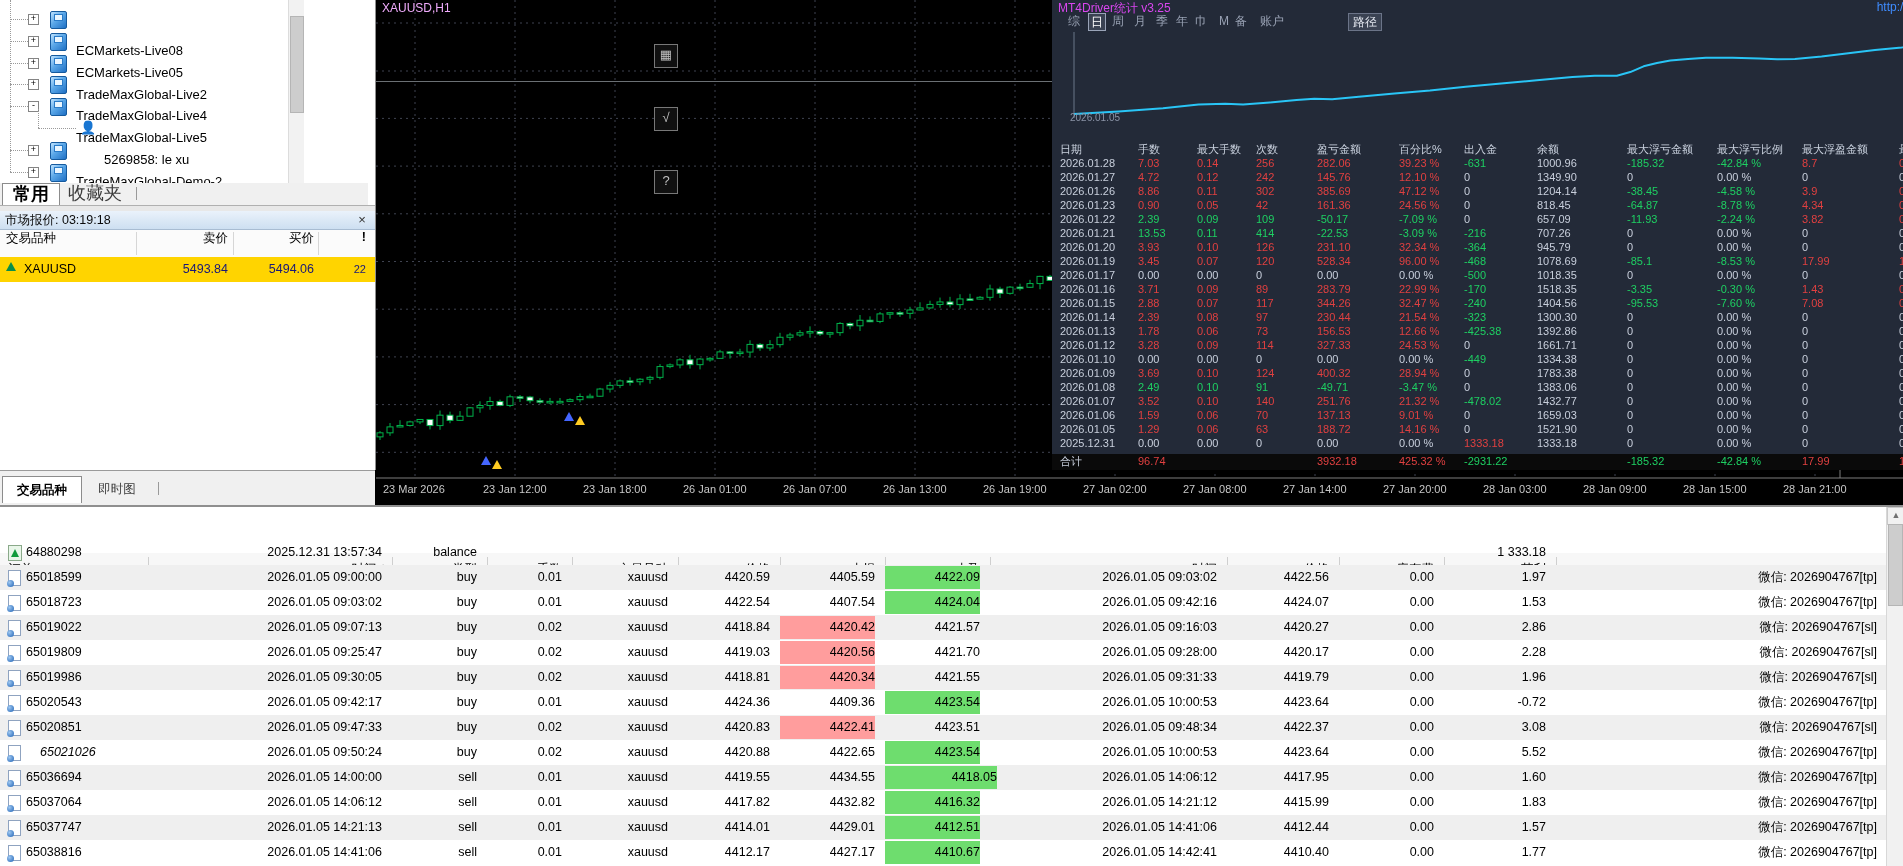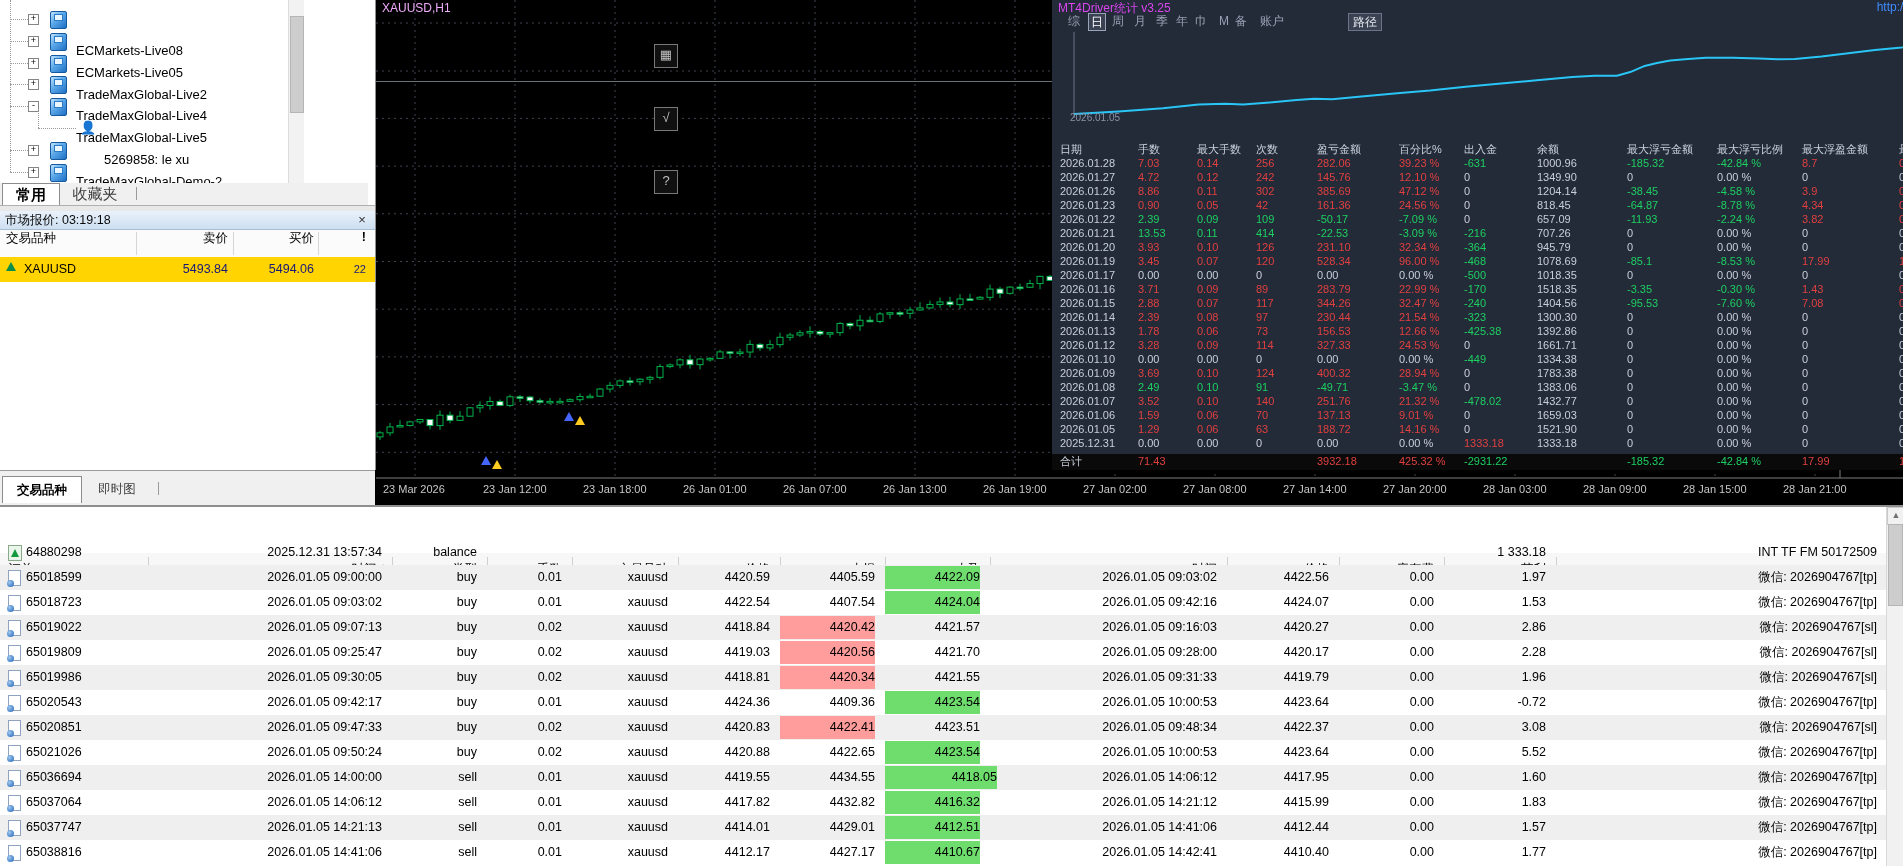--- a/index.html
+++ b/index.html
@@ -14,21 +14,21 @@
   .expander{position:absolute;width:9px;height:9px;background:#fff;border:1px solid #848484;top:6px;left:28px;
             font-size:9px;line-height:7px;text-align:center;color:#000;}
   .srv-icon{position:absolute;left:50px;top:3px;width:15px;height:16px;background:linear-gradient(135deg,#bfe3ff 0%,#5aa7e8 45%,#1e6fc4 100%);
             border:1px solid #155a9e;border-radius:2px;}
   .srv-icon:after{content:"";position:absolute;left:3px;top:2px;width:7px;height:5px;background:#eaf6ff;border:1px solid #2a7bc8;}
   .acct-icon{position:absolute;left:80px;top:3px;width:15px;height:16px;font-size:13px;line-height:16px;color:#c9a227;}
   .tree-label{position:absolute;left:76px;top:0;margin-top:32px;}
   .tree-label.child{left:104px;}
   #tree-scrollbar{position:absolute;left:288px;top:0;width:15px;height:183px;background:#f2f2f2;border-left:1px solid #dcdcdc;}
   #tree-thumb{position:absolute;left:1px;top:16px;width:12px;height:95px;background:#cdcdcd;border:1px solid #b5b5b5;}
-  #nav-tabs{position:absolute;left:0;top:183px;width:368px;height:22px;background:#f0f0f0;border-bottom:1px solid #b5b5b5;font-size:15px;}
+  #nav-tabs{position:absolute;left:0;top:183px;width:368px;height:22px;background:#f0f0f0;border-bottom:1px solid #b5b5b5;font-size:18px;}
   .tab{position:absolute;top:0;height:21px;line-height:21px;text-align:center;color:#3c3c3c;}
   .tab.active{background:#fff;border:1px solid #8c8c8c;border-bottom:none;color:#000;font-weight:bold;}
   #nav-tab-1{left:2px;width:56px;}
   #nav-tab-2{left:62px;width:66px;}
   .tab-sep{position:absolute;top:4px;width:1px;height:13px;background:#9a9a9a;}
   #mw-sep{position:absolute;left:0;top:205px;width:375px;height:6px;background:#e8e8e8;border-top:1px solid #b0b0b0;border-bottom:1px solid #cfcfcf;}
   #mw-title{position:absolute;left:0;top:211px;width:375px;height:19px;line-height:19px;
             background:linear-gradient(#eaf2fb,#cddff1);border-bottom:1px solid #a8bcd2;
             font-size:12.5px;color:#0a0a0a;padding-left:5px;box-sizing:border-box;}
   #mw-close{position:absolute;right:6px;top:0;width:14px;height:19px;line-height:18px;text-align:center;color:#333;font-size:13px;cursor:default;}
@@ -894,21 +894,21 @@
               <div class="st-n">0</div>
               <div class="st-n">0.00 %</div>
               <div class="st-n">0</div>
               <div class="st-n">0.00 %</div>
             </div>
           </div>
       </div>
       <div id="stats-total">
           <div class="st-grid" id="stats-total-grid">
             <div class="st-n">合计</div>
-            <div class="st-r">71.43</div>
+            <div class="st-r">96.74</div>
             <div class="st-n"></div>
             <div class="st-n"></div>
             <div class="st-r">3932.18</div>
             <div class="st-r">425.32 %</div>
             <div class="st-g">-2931.22</div>
             <div class="st-n"></div>
             <div class="st-g">-185.32</div>
             <div class="st-g">-42.84 %</div>
             <div class="st-r">17.99</div>
             <div class="st-r">1.79 %</div>
@@ -950,21 +950,20 @@
           <div class="oc" style="left: 26px;">64880298</div>
           <div class="oc right" style="left: 148px; width: 234px;">2025.12.31 13:57:34</div>
           <div class="oc right" style="left: 392px; width: 85px;">balance</div>
           <div class="oc right" style="left: 487px; width: 75px;"></div>
           <div class="oc right" style="left: 572px; width: 96px;"></div>
           <div class="oc right" style="left: 678px; width: 92px;"></div>
           <div class="oc right" style="left: 990px; width: 227px;"></div>
           <div class="oc right" style="left: 1227px; width: 102px;"></div>
           <div class="oc right" style="left: 1339px; width: 95px;"></div>
           <div class="oc right" style="left: 1444px; width: 102px;">1 333.18</div>
-          <div class="oc right" style="left: 1556px; width: 321px;">INT TF FM 50172509</div>
         </div>
         <div class="order-row alt" style="top: 58px;">
           <div class="ord-icon"></div>
           <div class="oc" style="left: 26px;">65018599</div>
           <div class="oc right" style="left: 148px; width: 234px;">2026.01.05 09:00:00</div>
           <div class="oc right" style="left: 392px; width: 85px;">buy</div>
           <div class="oc right" style="left: 487px; width: 75px;">0.01</div>
           <div class="oc right" style="left: 572px; width: 96px;">xauusd</div>
           <div class="oc right" style="left: 678px; width: 92px;">4420.59</div>
           <div class="oc right" style="left: 780px; width: 95px;">
@@ -1094,21 +1093,21 @@
             <div class="cell-hl" style="left: 0px; width: 95px;">4423.51</div>
           </div>
           <div class="oc right" style="left: 990px; width: 227px;">2026.01.05 09:48:34</div>
           <div class="oc right" style="left: 1227px; width: 102px;">4422.37</div>
           <div class="oc right" style="left: 1339px; width: 95px;">0.00</div>
           <div class="oc right" style="left: 1444px; width: 102px;">3.08</div>
           <div class="oc right" style="left: 1556px; width: 321px;">微信: 2026904767[sl]</div>
         </div>
         <div class="order-row" style="top: 233px;">
           <div class="ord-icon"></div>
-          <div class="oc" style="left: 26px;">65021026</div>
+          <div class="oc" style="left: 40px; font-style: italic;">65021026</div>
           <div class="oc right" style="left: 148px; width: 234px;">2026.01.05 09:50:24</div>
           <div class="oc right" style="left: 392px; width: 85px;">buy</div>
           <div class="oc right" style="left: 487px; width: 75px;">0.02</div>
           <div class="oc right" style="left: 572px; width: 96px;">xauusd</div>
           <div class="oc right" style="left: 678px; width: 92px;">4420.88</div>
           <div class="oc right" style="left: 780px; width: 95px;">
             <div class="cell-hl" style="left: 0px; width: 95px; padding-right: 0px;">4422.65</div>
           </div>
           <div class="oc right" style="left: 885px; width: 95px;">
             <div class="cell-hl hl-green" style="left: 0px; width: 95px;">4423.54</div>

